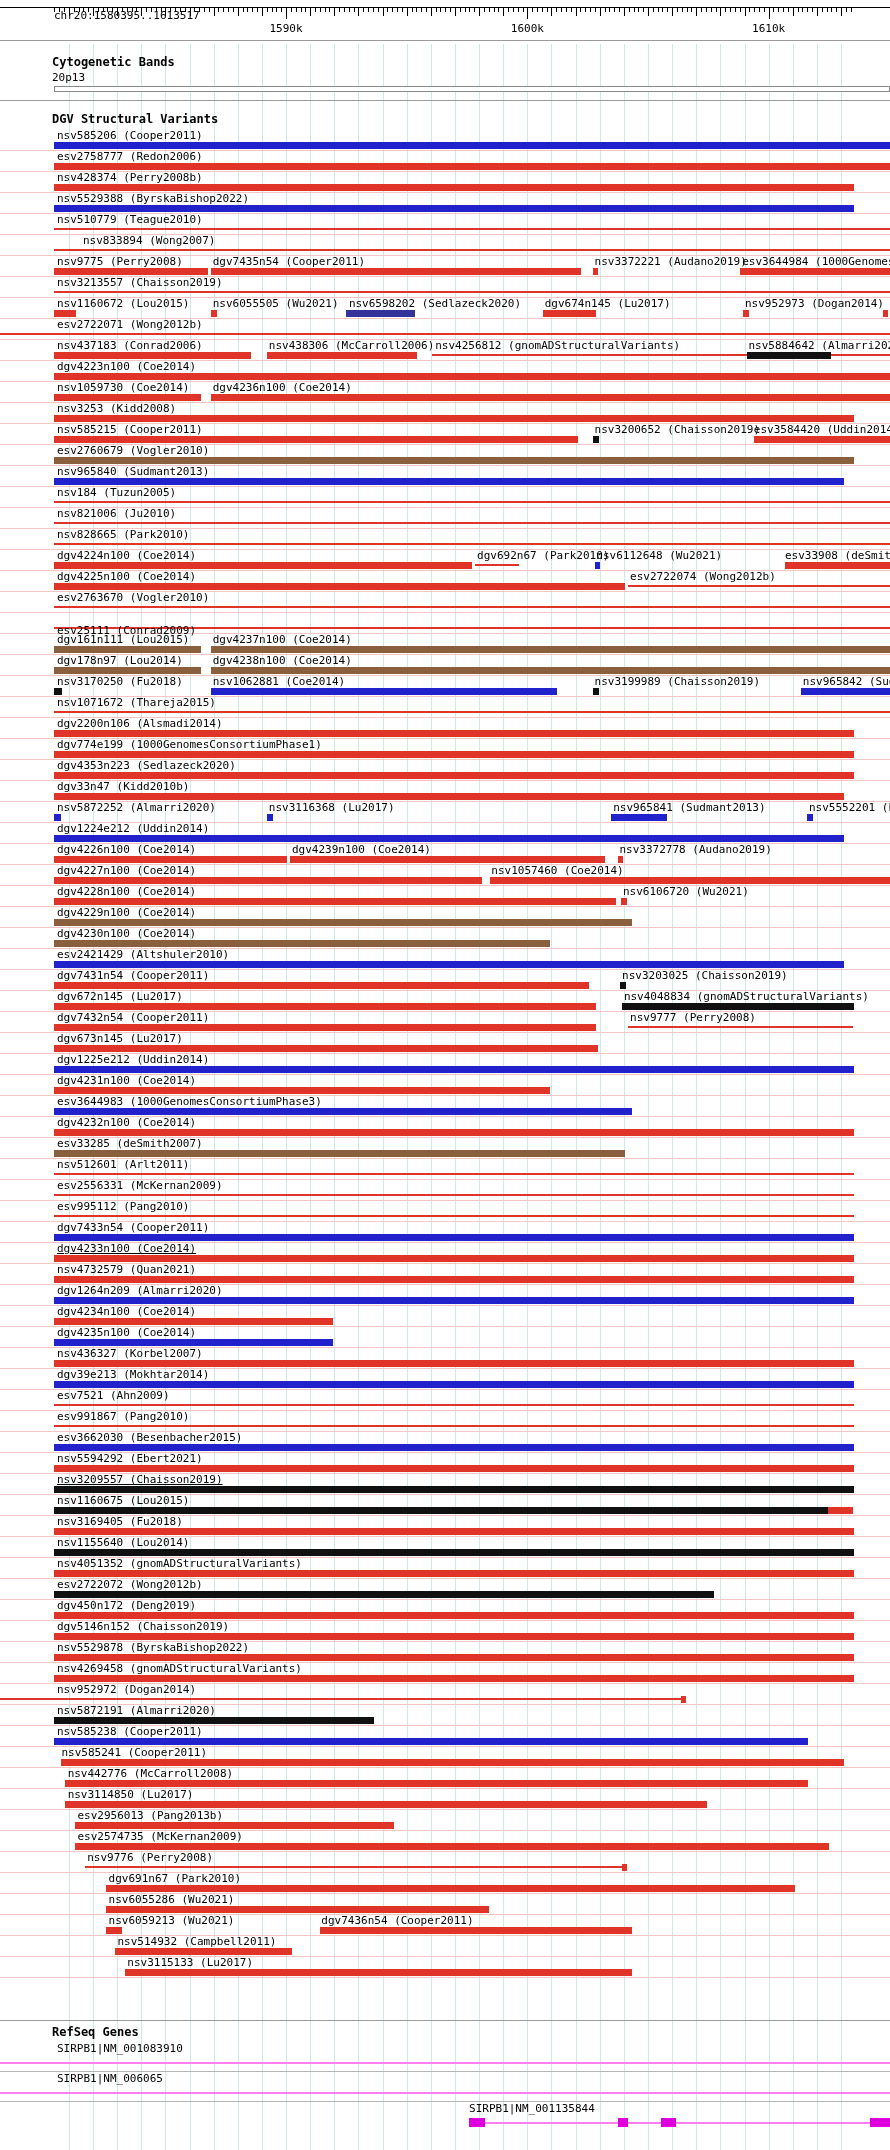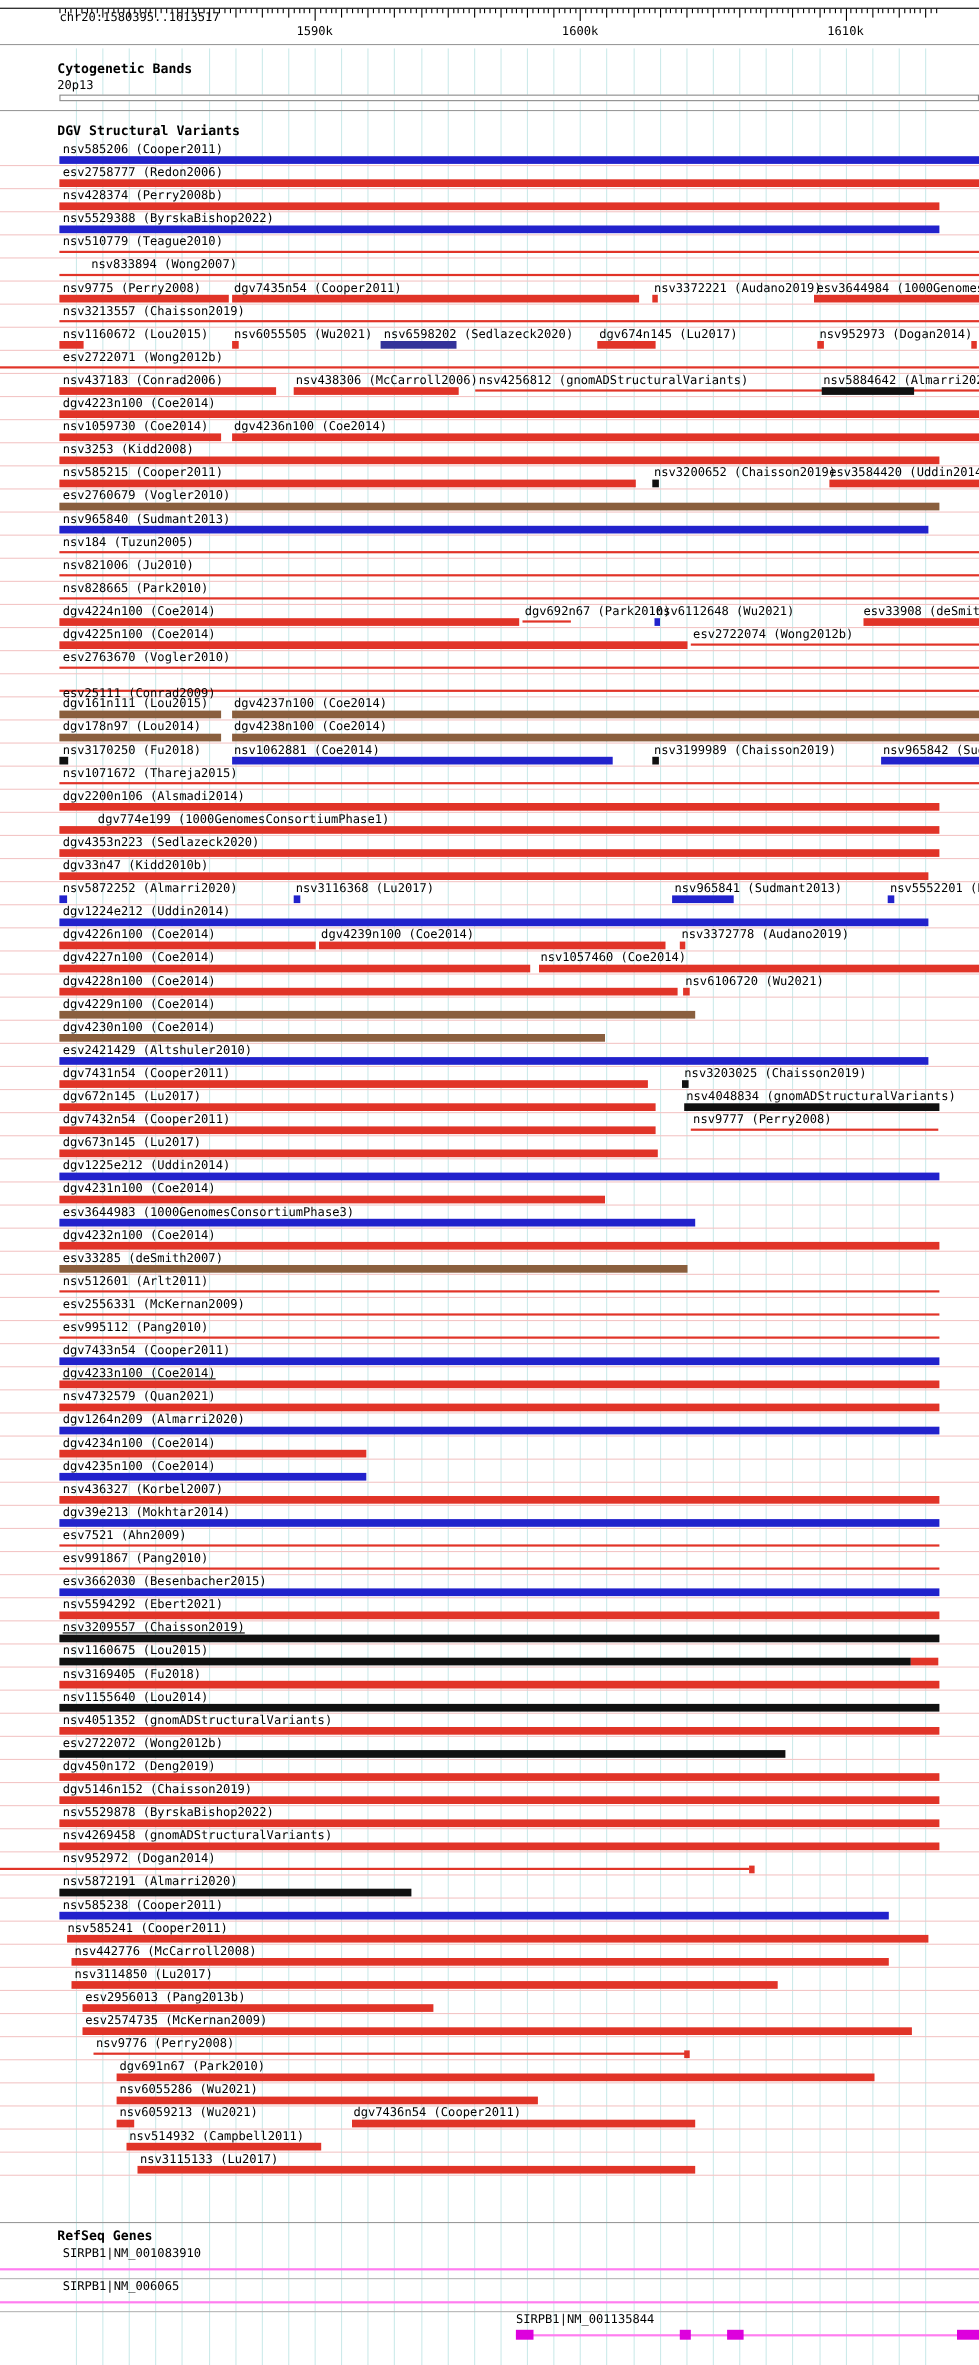--- a/index.html
+++ b/index.html
@@ -412,21 +412,21 @@
       </div>
       <div class="dgv-row">
         <span class="vlabel" style="left: 6.4%;">nsv1071672 (Thareja2015)</span>
         <div class="vbar vbar-line" style="left: 6.1%; width: 93.9%; background: rgb(225, 52, 40);"></div>
       </div>
       <div class="dgv-row">
         <span class="vlabel" style="left: 6.4%;">dgv2200n106 (Alsmadi2014)</span>
         <div class="vbar vbar-thick" style="left: 6.1%; width: 89.8%; background: rgb(225, 52, 40);"></div>
       </div>
       <div class="dgv-row">
-        <span class="vlabel" style="left: 6.4%; margin-left: 32px;">dgv774e199 (1000GenomesConsortiumPhase1)</span>
+        <span class="vlabel" style="left: 6.4%;">dgv774e199 (1000GenomesConsortiumPhase1)</span>
         <div class="vbar vbar-thick" style="left: 6.1%; width: 89.8%; background: rgb(225, 52, 40);"></div>
       </div>
       <div class="dgv-row">
         <span class="vlabel" style="left: 6.4%;">dgv4353n223 (Sedlazeck2020)</span>
         <div class="vbar vbar-thick" style="left: 6.1%; width: 89.8%; background: rgb(225, 52, 40);"></div>
       </div>
       <div class="dgv-row">
         <span class="vlabel" style="left: 6.4%;">dgv33n47 (Kidd2010b)</span>
         <div class="vbar vbar-thick" style="left: 6.1%; width: 88.7%; background: rgb(225, 52, 40);"></div>
       </div>

